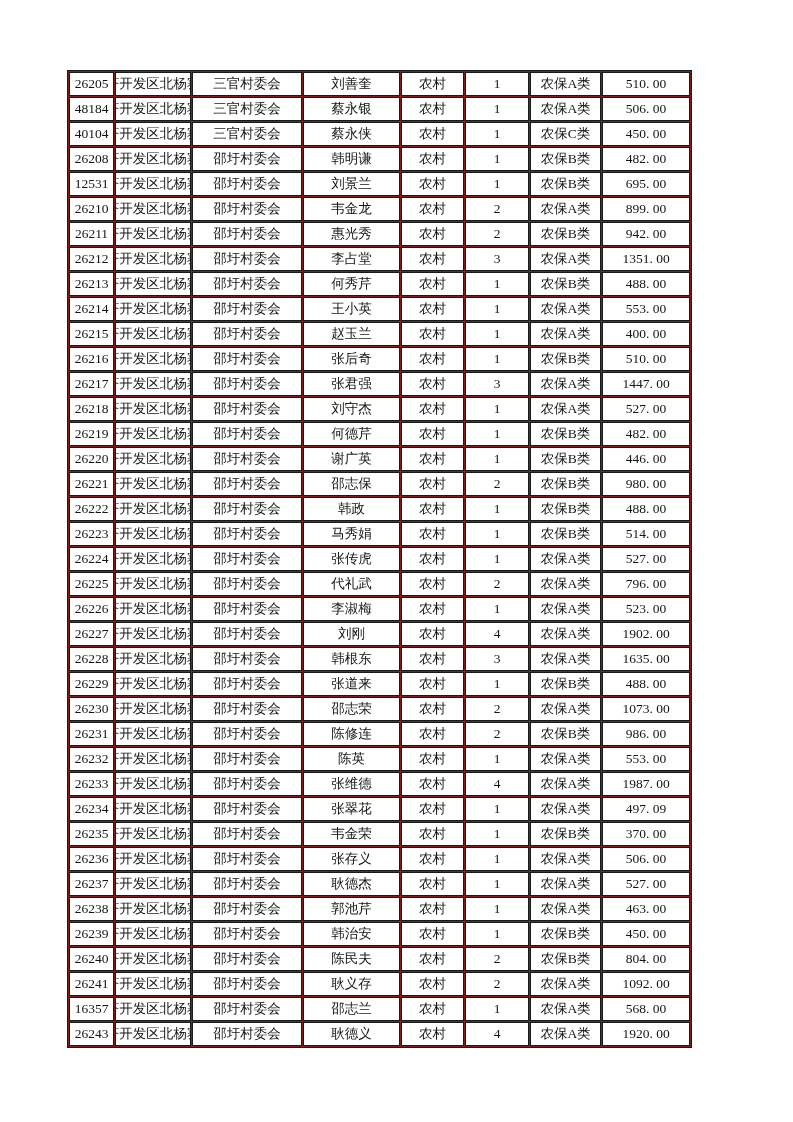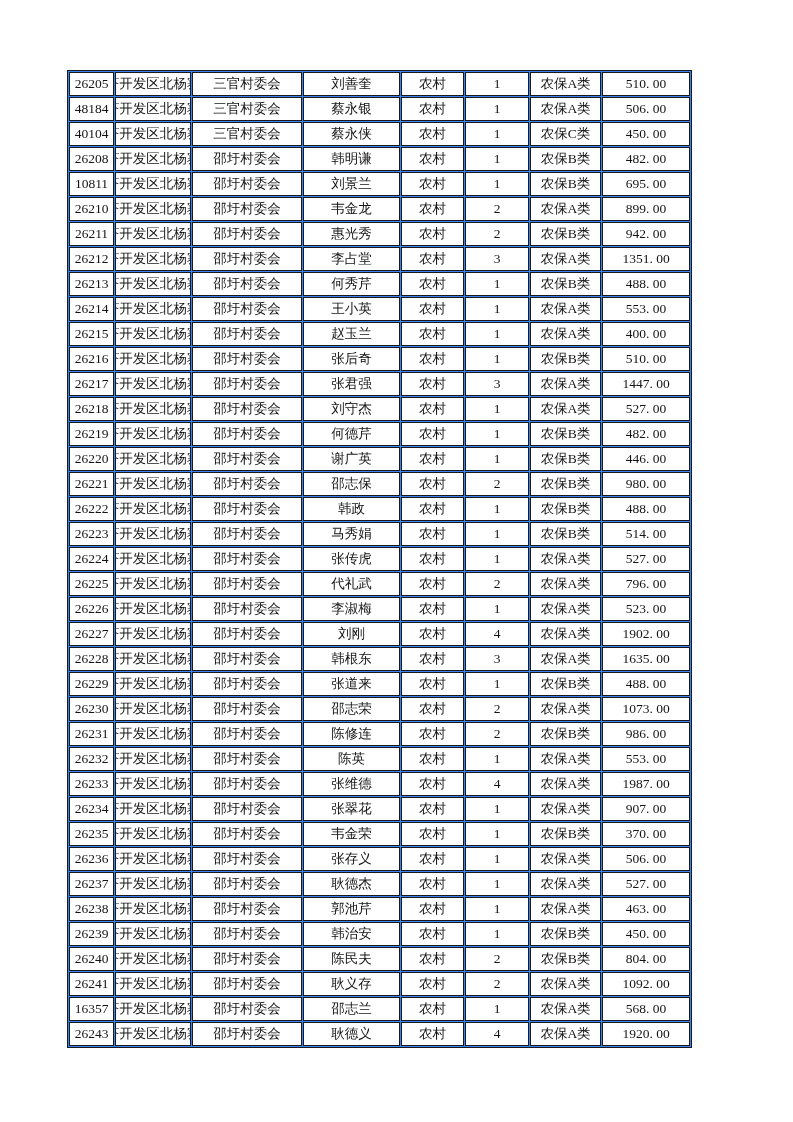--- a/index.html
+++ b/index.html
@@ -20,21 +20,21 @@
     overflow: hidden;
   }
   table.grid {
     position: absolute;
     left: 67px;
     top: 70px;
     border-collapse: separate;
     border-spacing: 1px;
     table-layout: fixed;
     border: 1px solid #1a1a1a;
-    background: #3b82f6;
+    background: #7f1d1d;
   }
   table.grid td {
     box-sizing: border-box;
     border: 1px solid #1a1a1a;
     height: 24px;
     padding: 0;
     text-align: center;
     vertical-align: middle;
     font-size: 13.5px;
     color: #141414;
@@ -110,21 +110,21 @@
             <span class="clip-center">济开发区北杨寨</span>
           </td>
           <td><span>邵圩村委会</span></td>
           <td><span>韩明谦</span></td>
           <td><span>农村</span></td>
           <td><span>1</span></td>
           <td><span>农保B类</span></td>
           <td><span>482. 00</span></td>
         </tr>
         <tr>
-          <td><span>10811</span></td>
+          <td><span>12531</span></td>
           <td>
             <span class="clip-center">济开发区北杨寨</span>
           </td>
           <td><span>邵圩村委会</span></td>
           <td><span>刘景兰</span></td>
           <td><span>农村</span></td>
           <td><span>1</span></td>
           <td><span>农保B类</span></td>
           <td><span>695. 00</span></td>
         </tr>
@@ -419,21 +419,21 @@
         <tr>
           <td><span>26234</span></td>
           <td>
             <span class="clip-center">济开发区北杨寨</span>
           </td>
           <td><span>邵圩村委会</span></td>
           <td><span>张翠花</span></td>
           <td><span>农村</span></td>
           <td><span>1</span></td>
           <td><span>农保A类</span></td>
-          <td><span>907. 00</span></td>
+          <td><span>497. 09</span></td>
         </tr>
         <tr>
           <td><span>26235</span></td>
           <td>
             <span class="clip-center">济开发区北杨寨</span>
           </td>
           <td><span>邵圩村委会</span></td>
           <td><span>韦金荣</span></td>
           <td><span>农村</span></td>
           <td><span>1</span></td>

